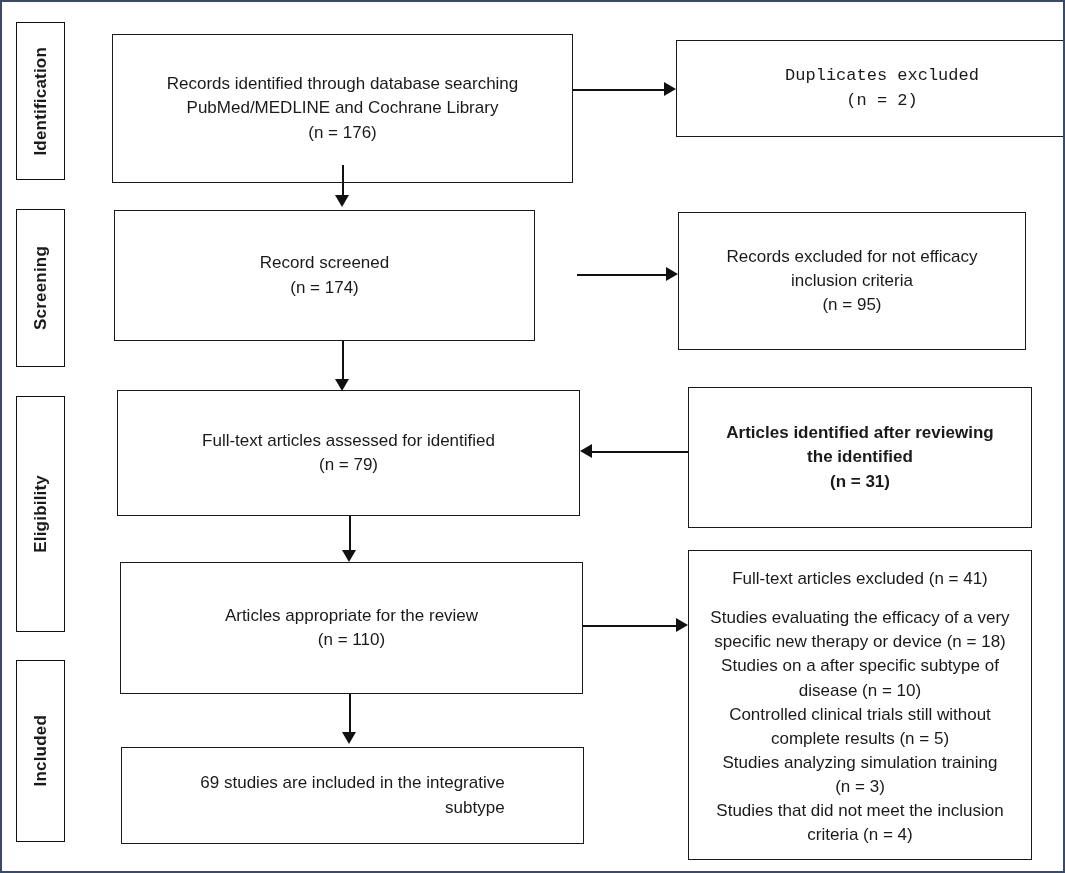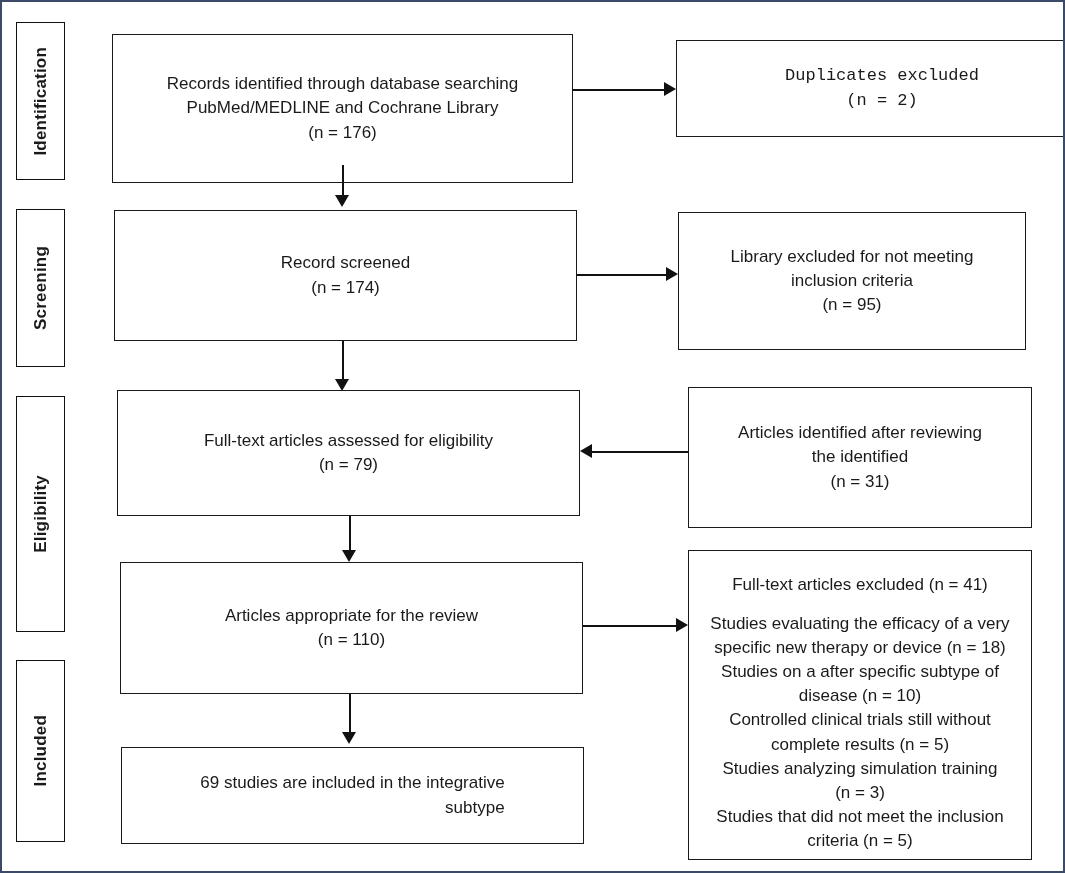--- a/index.html
+++ b/index.html
@@ -53,21 +53,21 @@
   .flow-box .box-text {
     font-size: 17px;
     line-height: 1.42;
     color: #1a1a1a;
     padding: 0 10px;
   }
   .flow-box.align-top .box-text {
     width: 100%;
   }
   .flow-box.align-top {
-    align-items: center;
+    align-items: flex-start;
     padding-top: 16px;
   }
   .box-text .ln { display: block; }
   .box-text .gap { display: block; height: 15px; }
   
   .conn {
     position: absolute;
   }
   .conn-v {
     background: #111111;
@@ -134,49 +134,49 @@
       <span class="ln">(n = 2)</span>
     </div>
   </div>
 
   <div class="conn conn-h" style="left:571px; top:87px; width:91px;"></div>
   <div class="arrow-right" style="left:662px; top:80px;"></div>
 
   <div class="conn conn-v" style="left:340px; top:163px; width:1.6px; height:32px;"></div>
   <div class="arrow-down" style="left:333px; top:193px;"></div>
 
-  <div class="flow-box" style="left:112px; top:208px; width:463px; height:131px;">
+  <div class="flow-box" style="left:112px; top:208px; width:421px; height:131px;">
     <div class="box-text">
       <span class="ln">Record screened</span>
       <span class="ln">(n = 174)</span>
     </div>
   </div>
 
   <div class="flow-box" style="left:676px; top:210px; width:348px; height:138px;">
     <div class="box-text">
-      <span class="ln">Library excluded for not meeting</span>
+      <span class="ln">Records excluded for not efficacy</span>
       <span class="ln">inclusion criteria</span>
       <span class="ln">(n = 95)</span>
     </div>
   </div>
 
   <div class="conn conn-h" style="left:575px; top:272px; width:89px;"></div>
   <div class="arrow-right" style="left:664px; top:265px;"></div>
 
   <div class="conn conn-v" style="left:340px; top:339px; width:1.6px; height:40px;"></div>
   <div class="arrow-down" style="left:333px; top:377px;"></div>
 
   <div class="flow-box" style="left:115px; top:388px; width:463px; height:126px;">
     <div class="box-text">
-      <span class="ln">Full-text articles assessed for eligibility</span>
+      <span class="ln">Full-text articles assessed for identified</span>
       <span class="ln">(n = 79)</span>
     </div>
   </div>
 
-  <div class="flow-box" style="left:686px; top:385px; width:344px; height:141px;">
+  <div class="flow-box" style="left:686px; top:385px; width:344px; height:141px;font-weight:bold;">
     <div class="box-text">
       <span class="ln">Articles identified after reviewing</span>
       <span class="ln">the identified</span>
       <span class="ln">(n = 31)</span>
     </div>
   </div>
 
   <div class="conn conn-h" style="left:590px; top:449px; width:96px;"></div>
   <div class="arrow-left" style="left:578px; top:442px;"></div>
 
@@ -196,21 +196,21 @@
       <span class="gap"></span>
       <span class="ln">Studies evaluating the efficacy of a very</span>
       <span class="ln">specific new therapy or device (n = 18)</span>
       <span class="ln">Studies on a after specific subtype of</span>
       <span class="ln">disease (n = 10)</span>
       <span class="ln">Controlled clinical trials still without</span>
       <span class="ln">complete results (n = 5)</span>
       <span class="ln">Studies analyzing simulation training</span>
       <span class="ln">(n = 3)</span>
       <span class="ln">Studies that did not meet the inclusion</span>
-      <span class="ln">criteria (n = 5)</span>
+      <span class="ln">criteria (n = 4)</span>
     </div>
   </div>
 
   <div class="conn conn-h" style="left:581px; top:623px; width:93px;"></div>
   <div class="arrow-right" style="left:674px; top:616px;"></div>
 
   <div class="conn conn-v" style="left:347px; top:692px; width:1.6px; height:40px;"></div>
   <div class="arrow-down" style="left:340px; top:730px;"></div>
 
   <div class="flow-box" style="left:119px; top:745px; width:463px; height:97px;text-align:right;">

